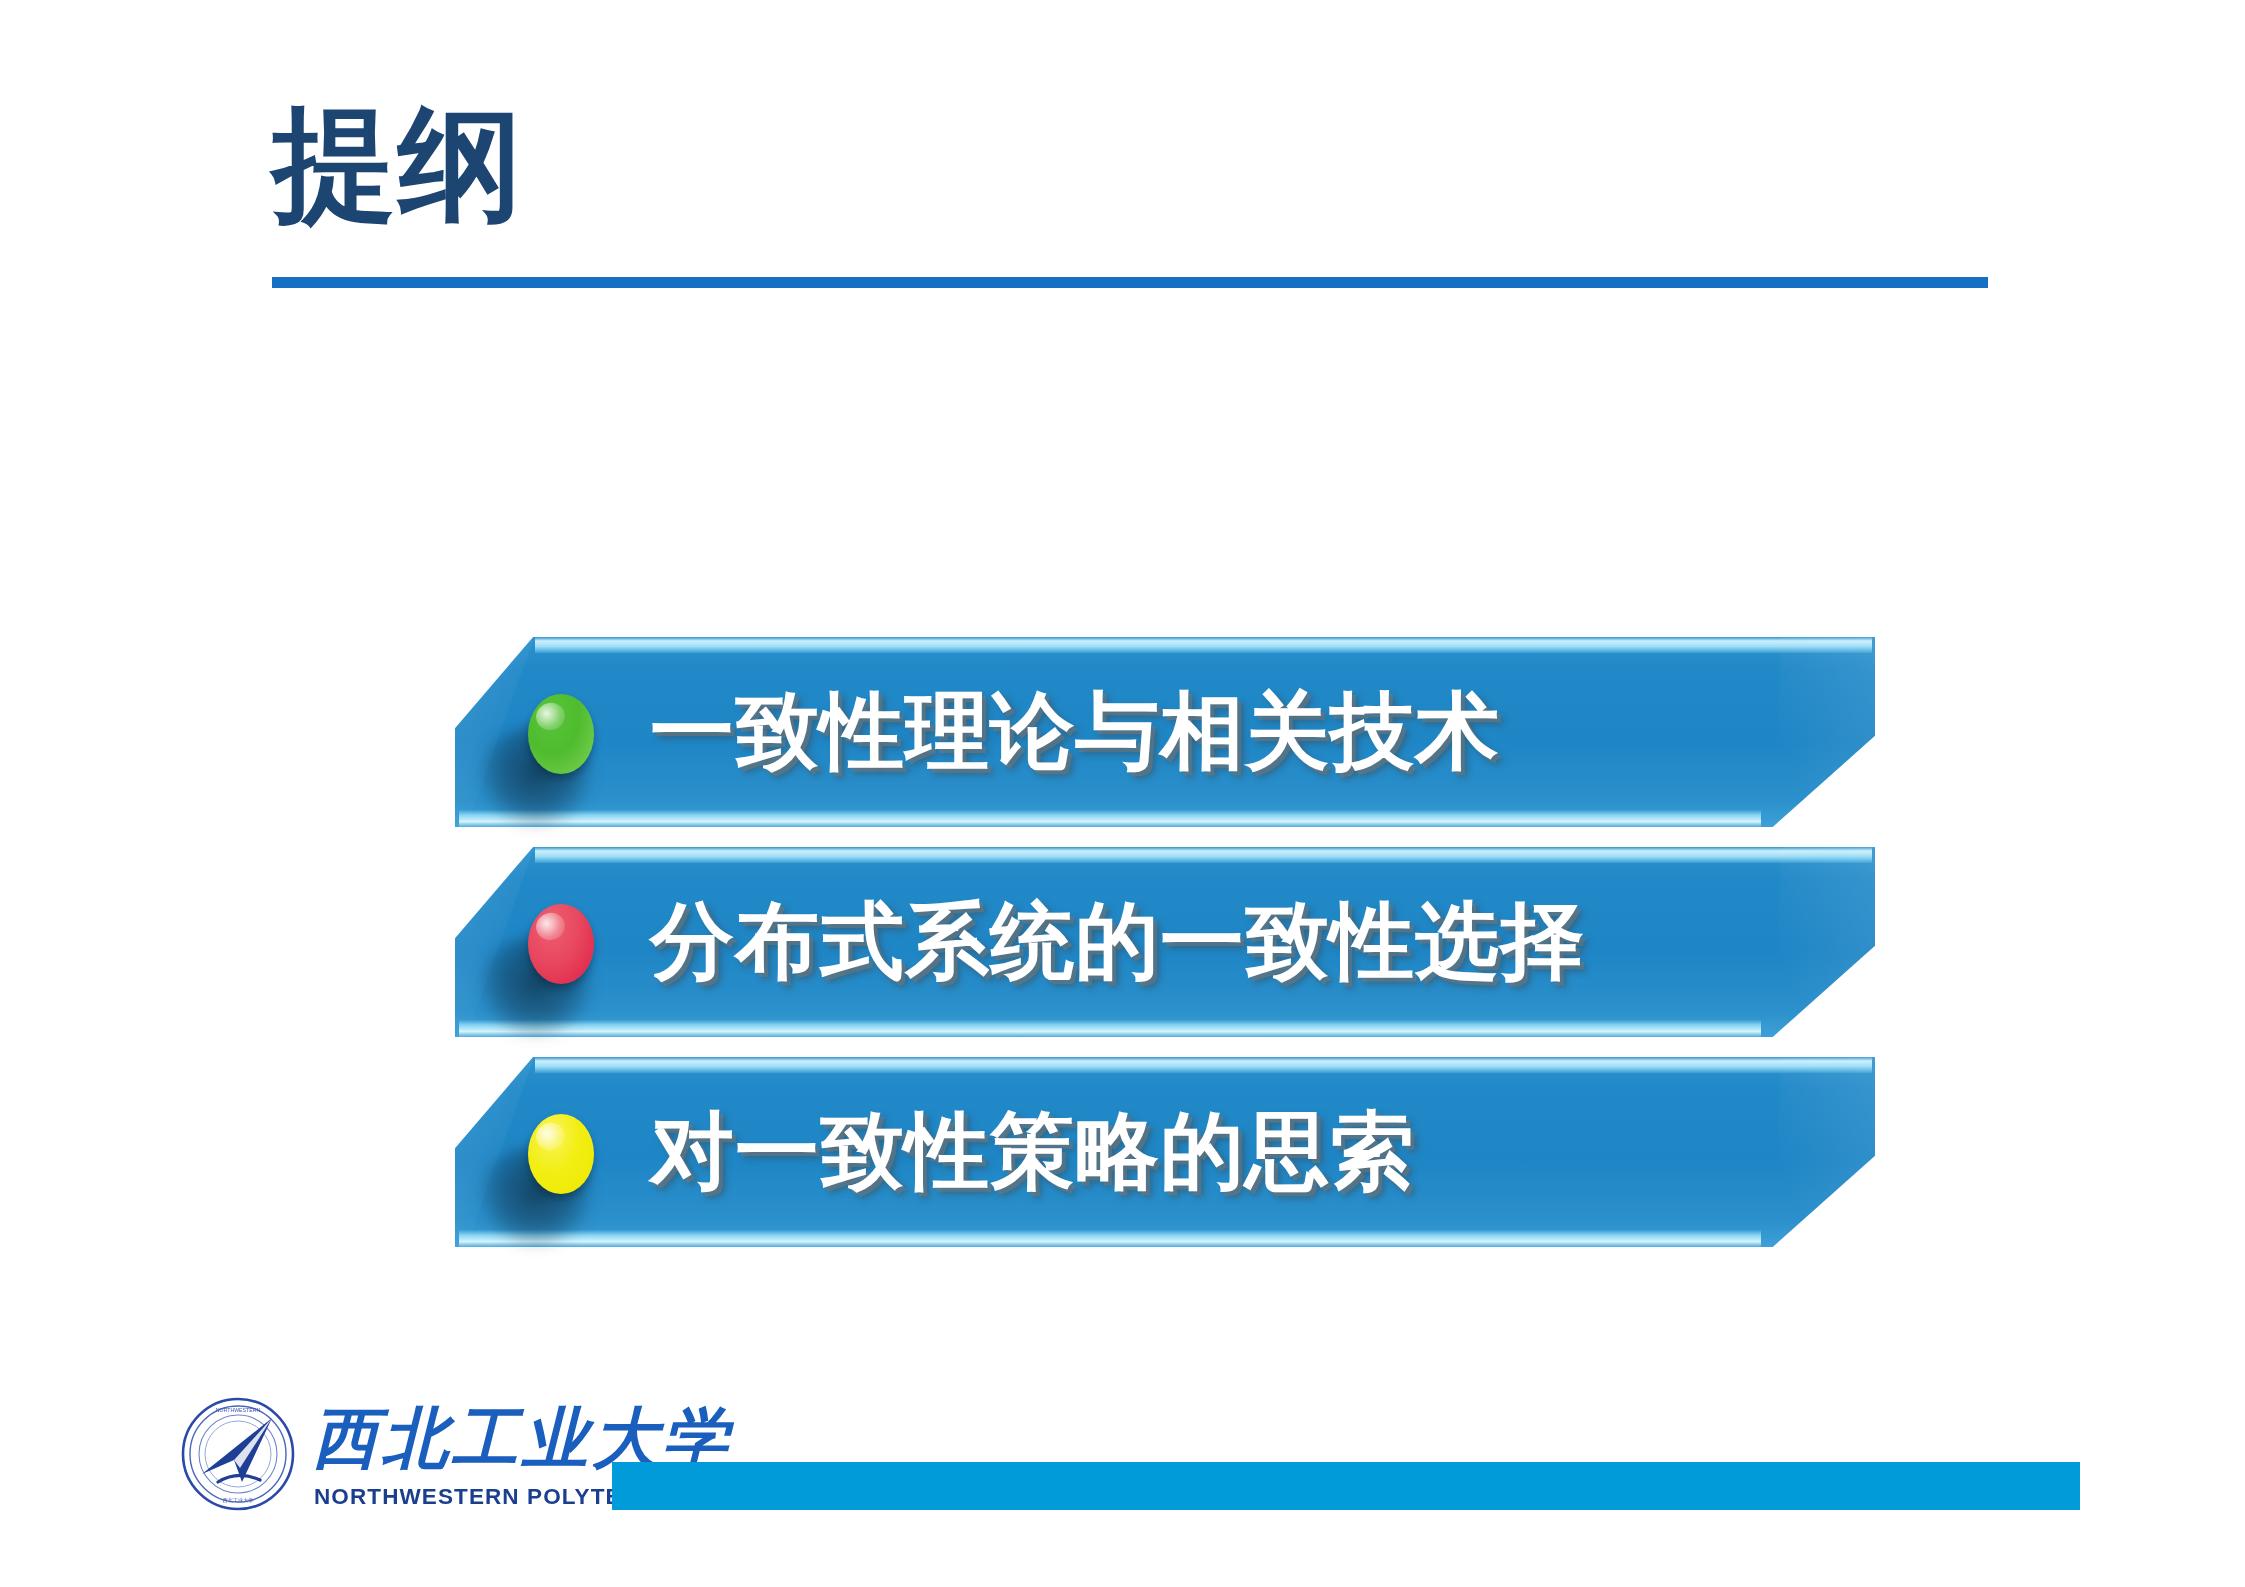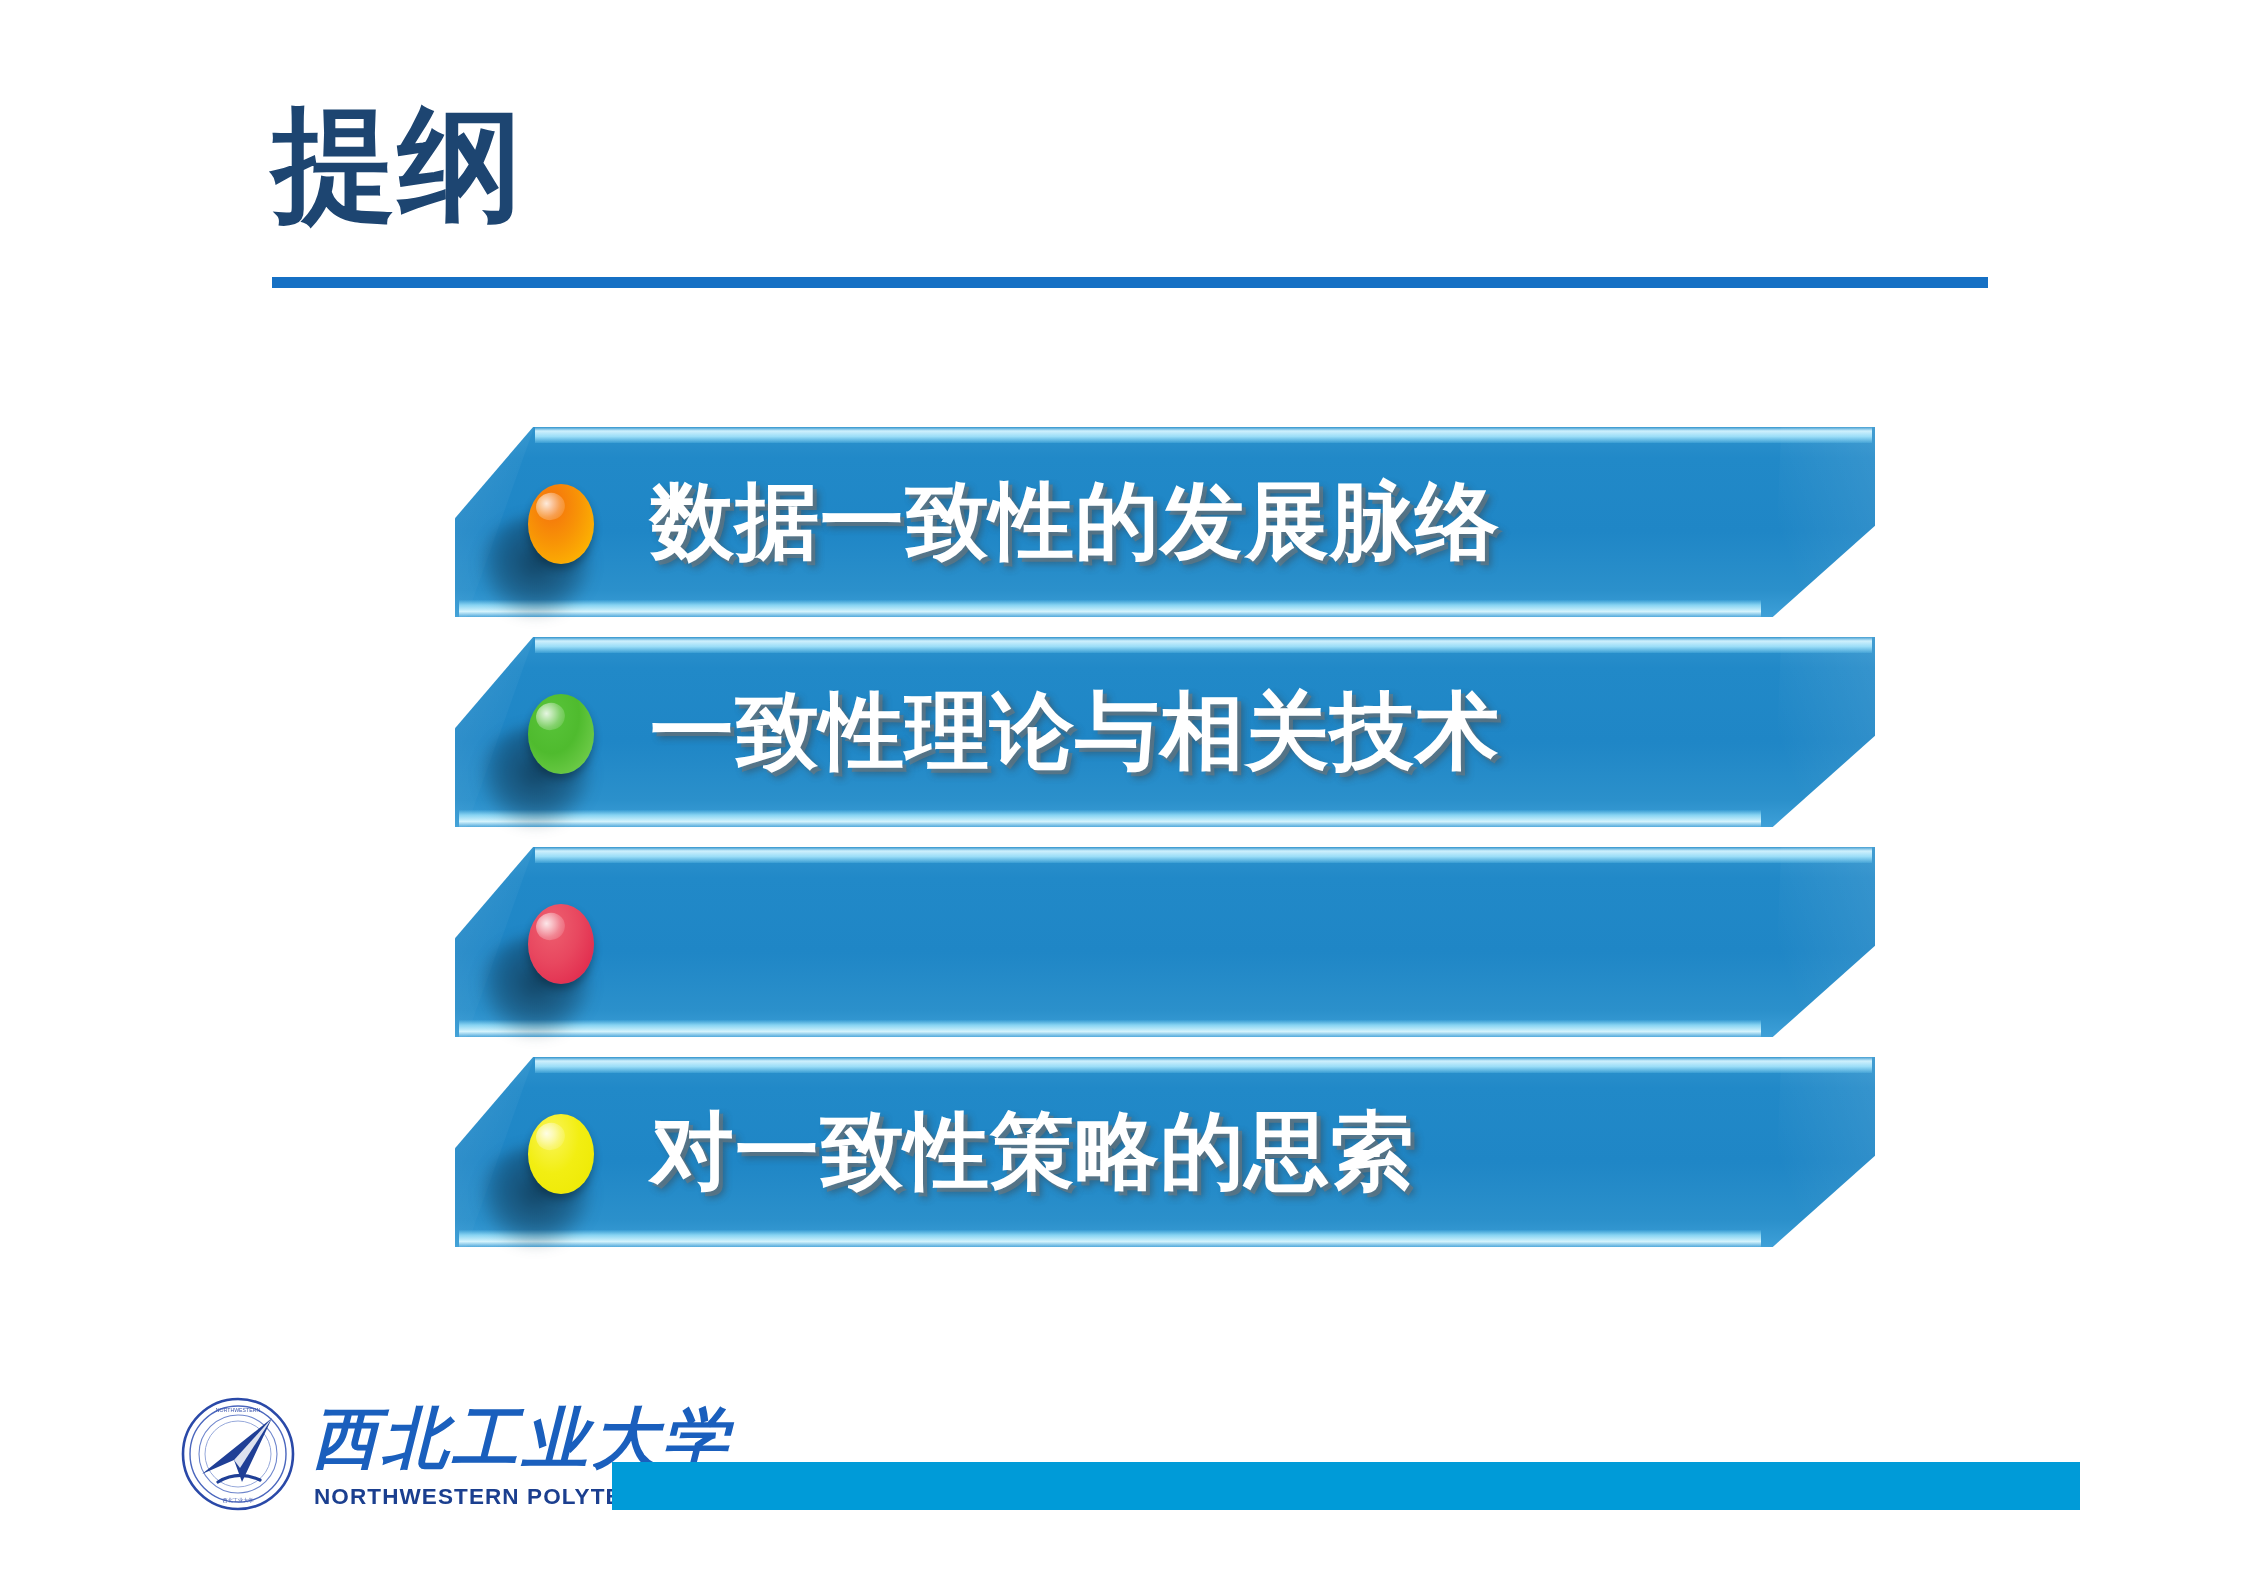--- a/index.html
+++ b/index.html
@@ -249,50 +249,41 @@
 <body>
 
 <div id="slide" style="background: rgb(255, 255, 255);">
 
   <div id="slide-title" style="color: rgb(29, 69, 113);">提纲</div>
 
   <div id="title-rule" style="background: rgb(21, 112, 196);"></div>
 
   <div id="banner-list">
 
-    <div class="banner-row r0">
-      <div class="banner-shape"></div>
-      <div class="banner-left-face"></div>
-      <div class="banner-right-face"></div>
-      <div class="banner-bevel-top"></div>
-      <div class="banner-bevel-bottom"></div>
-      <div class="banner-bullet-shadow"></div>
-      <div class="banner-bullet b0" style="background: radial-gradient(at 36% 26%, rgb(244, 112, 14) 0%, rgb(248, 148, 6) 46%, rgb(255, 196, 0) 100%);"></div>
-      <div class="banner-label" style="color: rgb(255, 255, 255);">数据一致性的发展脉络</div>
-    </div>
 
     <div class="banner-row r1">
       <div class="banner-shape"></div>
       <div class="banner-left-face"></div>
       <div class="banner-right-face"></div>
       <div class="banner-bevel-top"></div>
       <div class="banner-bevel-bottom"></div>
       <div class="banner-bullet-shadow"></div>
       <div class="banner-bullet b1" style="background: radial-gradient(at 36% 26%, rgb(89, 196, 58) 0%, rgb(79, 187, 46) 46%, rgb(127, 212, 87) 100%);"></div>
       <div class="banner-label" style="color: rgb(255, 255, 255); text-align: center;">一致性理论与相关技术</div>
     </div>
 
     <div class="banner-row r2">
       <div class="banner-shape"></div>
       <div class="banner-left-face"></div>
       <div class="banner-right-face"></div>
       <div class="banner-bevel-top"></div>
       <div class="banner-bevel-bottom"></div>
       <div class="banner-bullet-shadow"></div>
       <div class="banner-bullet b2" style="background: radial-gradient(at 36% 26%, rgb(238, 96, 112) 0%, rgb(232, 71, 95) 46%, rgb(222, 31, 69) 100%);"></div>
+      <div class="banner-label" style="color: rgb(255, 255, 255);">分布式系统的一致性选择</div>
     </div>
 
     <div class="banner-row r3">
       <div class="banner-shape"></div>
       <div class="banner-left-face"></div>
       <div class="banner-right-face"></div>
       <div class="banner-bevel-top"></div>
       <div class="banner-bevel-bottom"></div>
       <div class="banner-bullet-shadow"></div>
       <div class="banner-bullet b3" style="background: radial-gradient(at 36% 26%, rgb(250, 245, 90) 0%, rgb(242, 238, 18) 46%, rgb(237, 232, 0) 100%);"></div>

